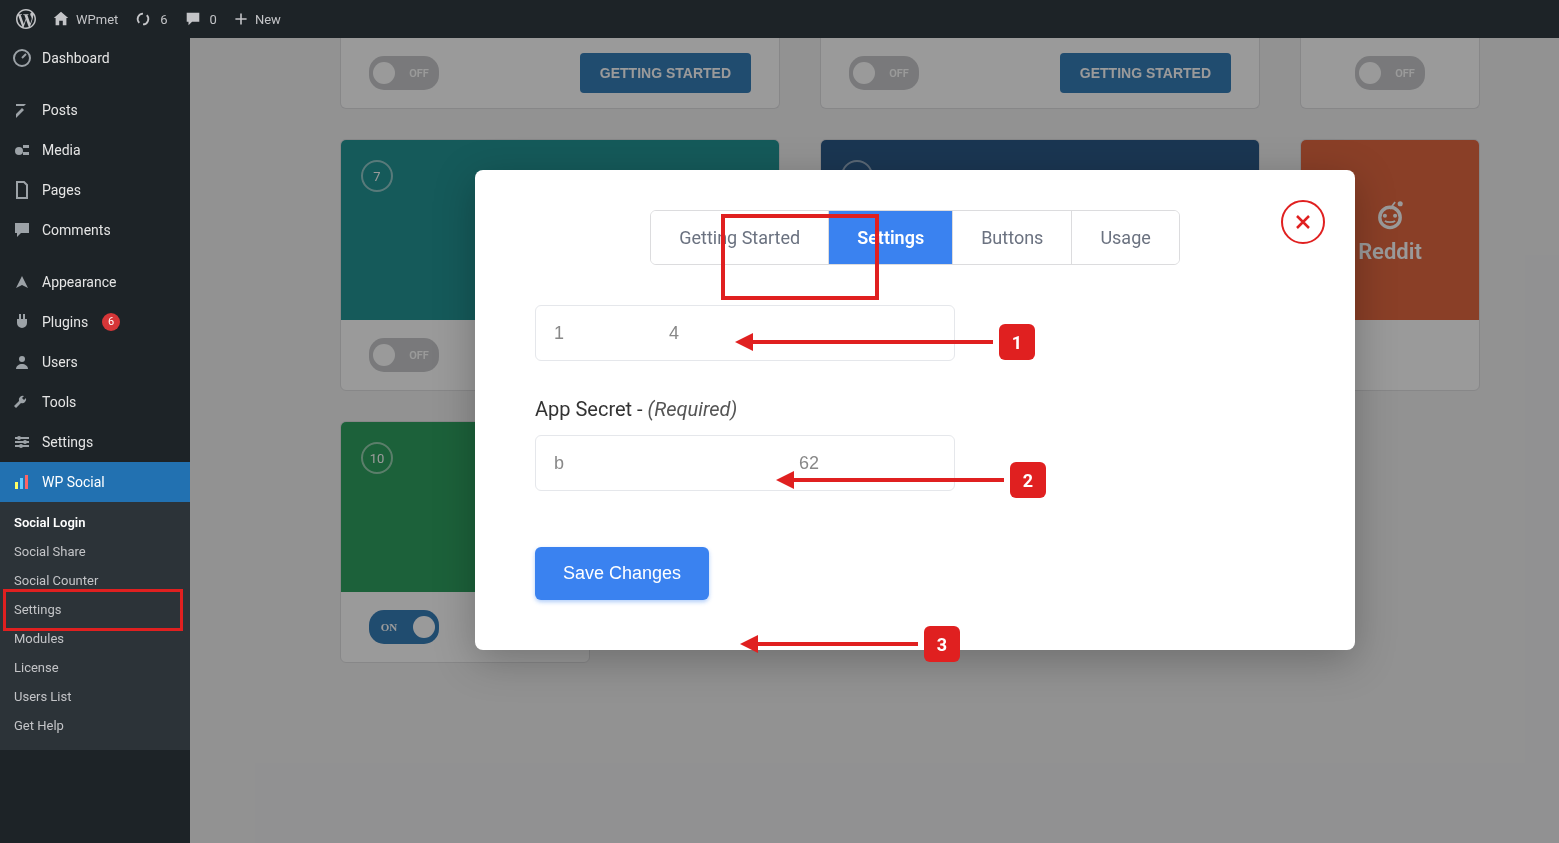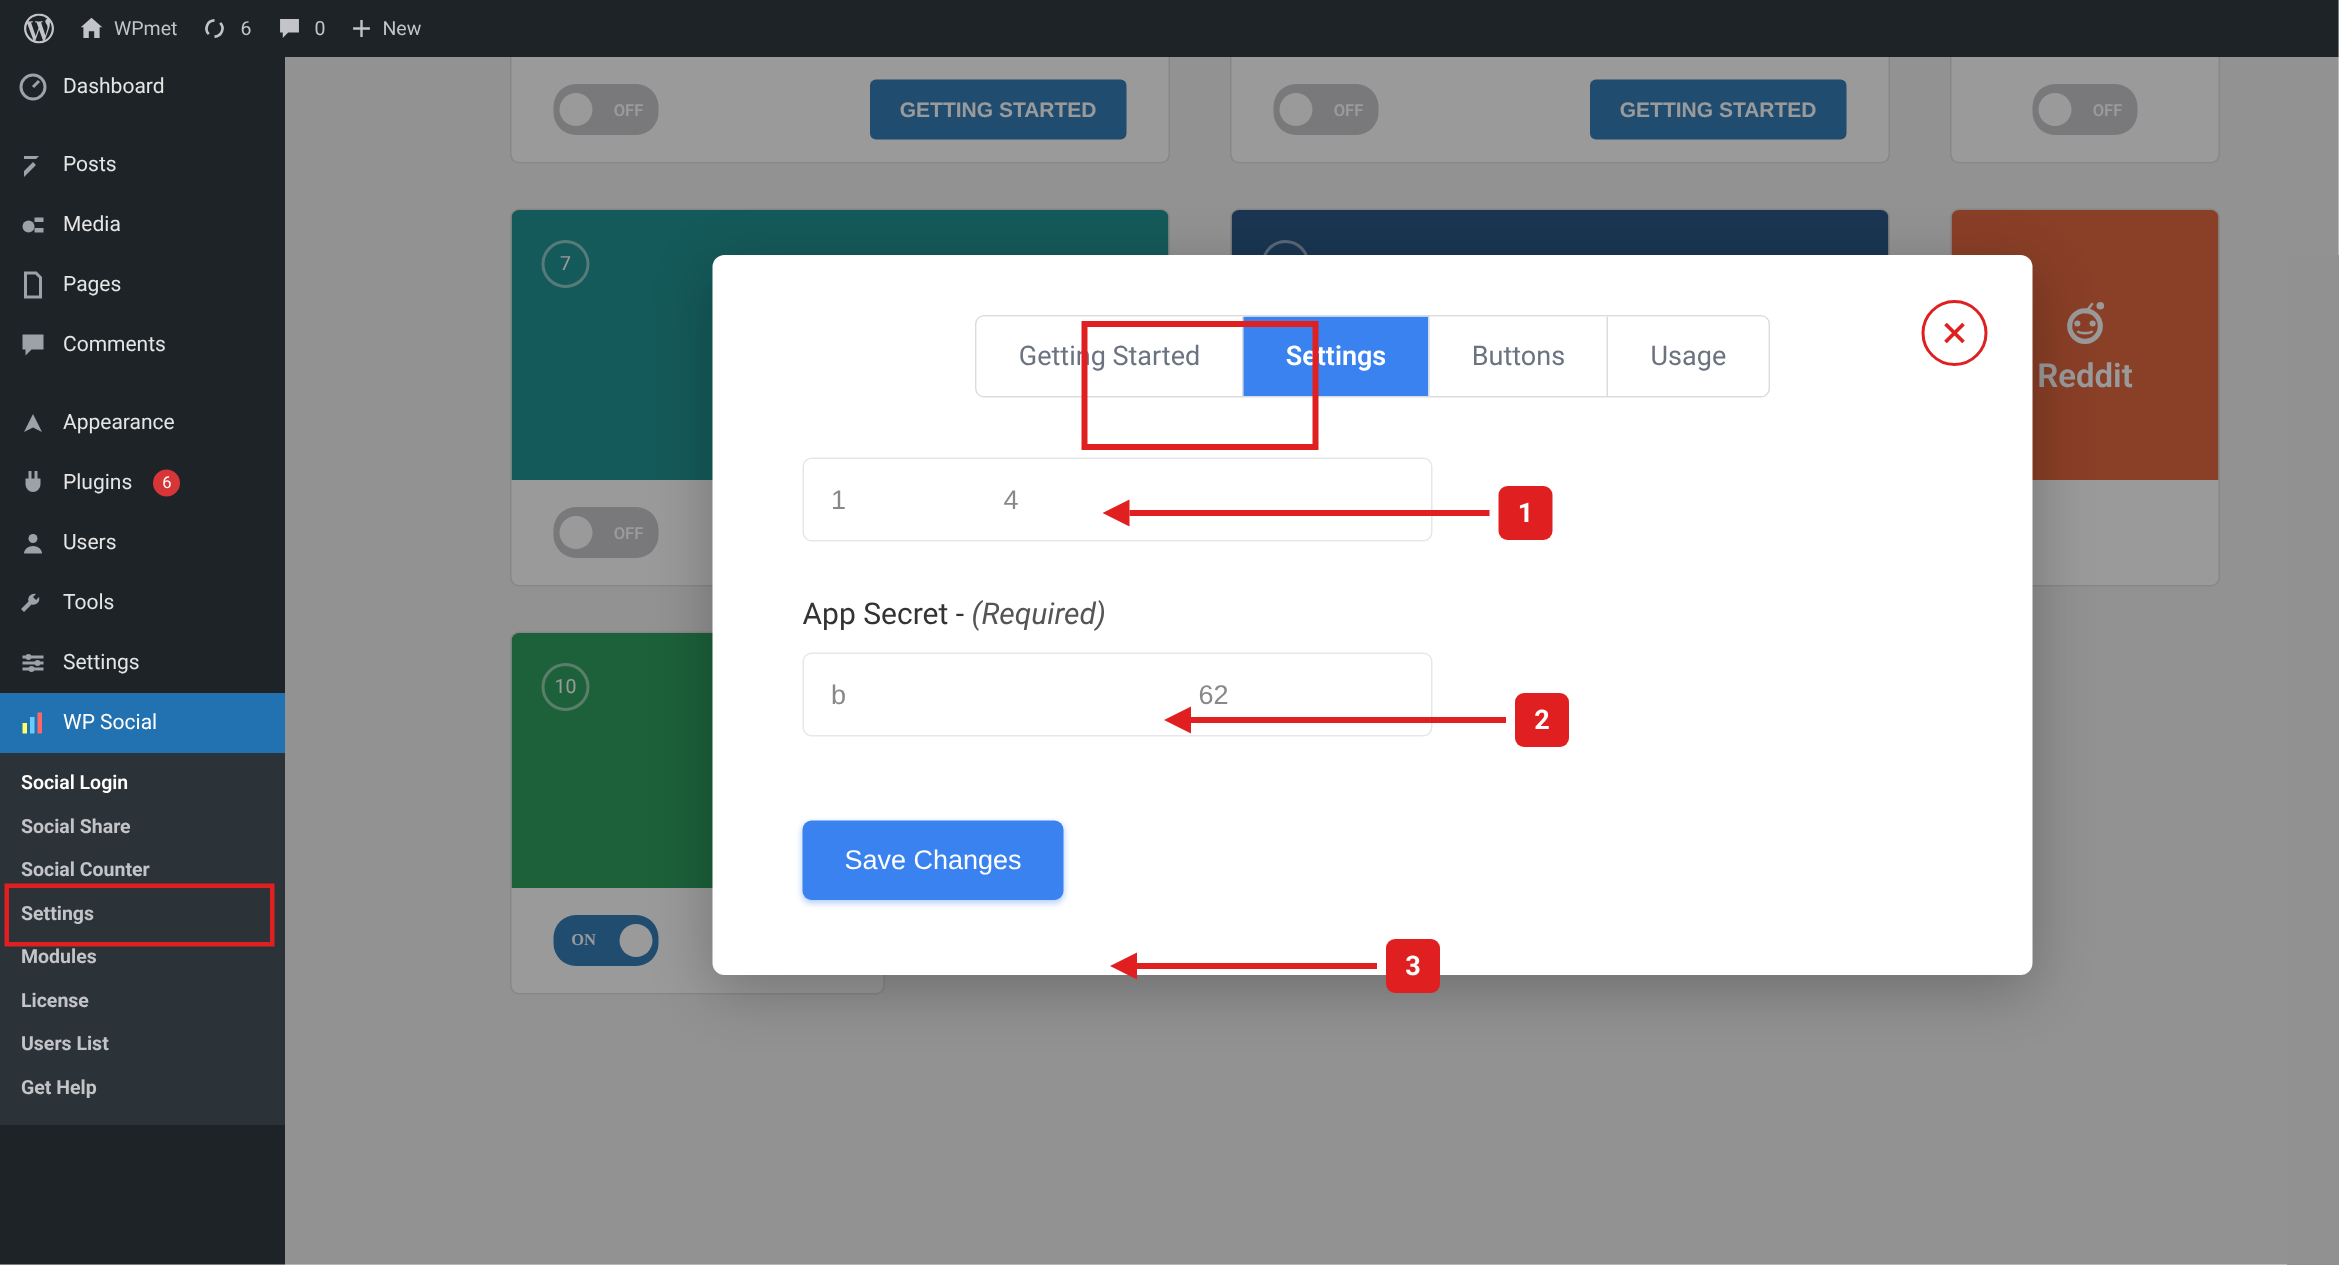--- a/index.html
+++ b/index.html
@@ -10,21 +10,21 @@
   .adminbar .wp-icon svg { width:20px; height:20px; fill:#c3c4c7; }
   .adminbar .num { margin-left:2px; }
   
   .sidebar { position:absolute; top:38px; left:0; bottom:0; width:190px; background:#1d2327; color:#c3c4c7; display:flex; flex-direction:column; font-size:14px; z-index:4; }
   .menu-item { display:flex; align-items:center; gap:10px; padding:10px 12px; cursor:pointer; color:#e5e5e5; }
   .menu-item svg { width:20px; height:20px; fill:#9ca2a7; }
   .menu-item.current { background:#2271b1; color:#fff; }
   .menu-item.current svg { fill:#fff; }
   .menu-sep { height:12px; }
   .submenu { background:#2c3338; padding:6px 0 10px 0; }
-  .submenu .sub-item { padding:7px 14px; font-size:13px; color:#c3c4c7; cursor:pointer;font-weight:bold; }
+  .submenu .sub-item { padding:7px 14px; font-size:13px; color:#c3c4c7; cursor:pointer; }
   .submenu .sub-item.active { color:#fff; font-weight:600; }
   .badge { display:inline-block; min-width:18px; height:18px; border-radius:9px; background:#d63638; color:#fff; font-size:11px; line-height:18px; text-align:center; padding:0 5px; margin-left:4px; }
   .red-box { position:absolute; border:3px solid #e02020; pointer-events:none; z-index:50; }
   .red-box.sub { left:3px; top:551px; width:180px; height:42px; }
   .pointer { position:absolute; right:-8px; top:50%; width:0; height:0; border-top:8px solid transparent; border-bottom:8px solid transparent; border-right:8px solid #f0f0f1; transform:translateY(-50%); }
   
   .main { position:absolute; top:38px; left:190px; right:0; bottom:0; background:#f0f0f1; }
   .cards { position:absolute; inset:0; padding:0 30px; }
   .row { display:flex; gap:40px; }
   .card { width:440px; border:1px solid #dcdcde; border-radius:6px; background:#fff; overflow:hidden; margin-bottom:30px; }

